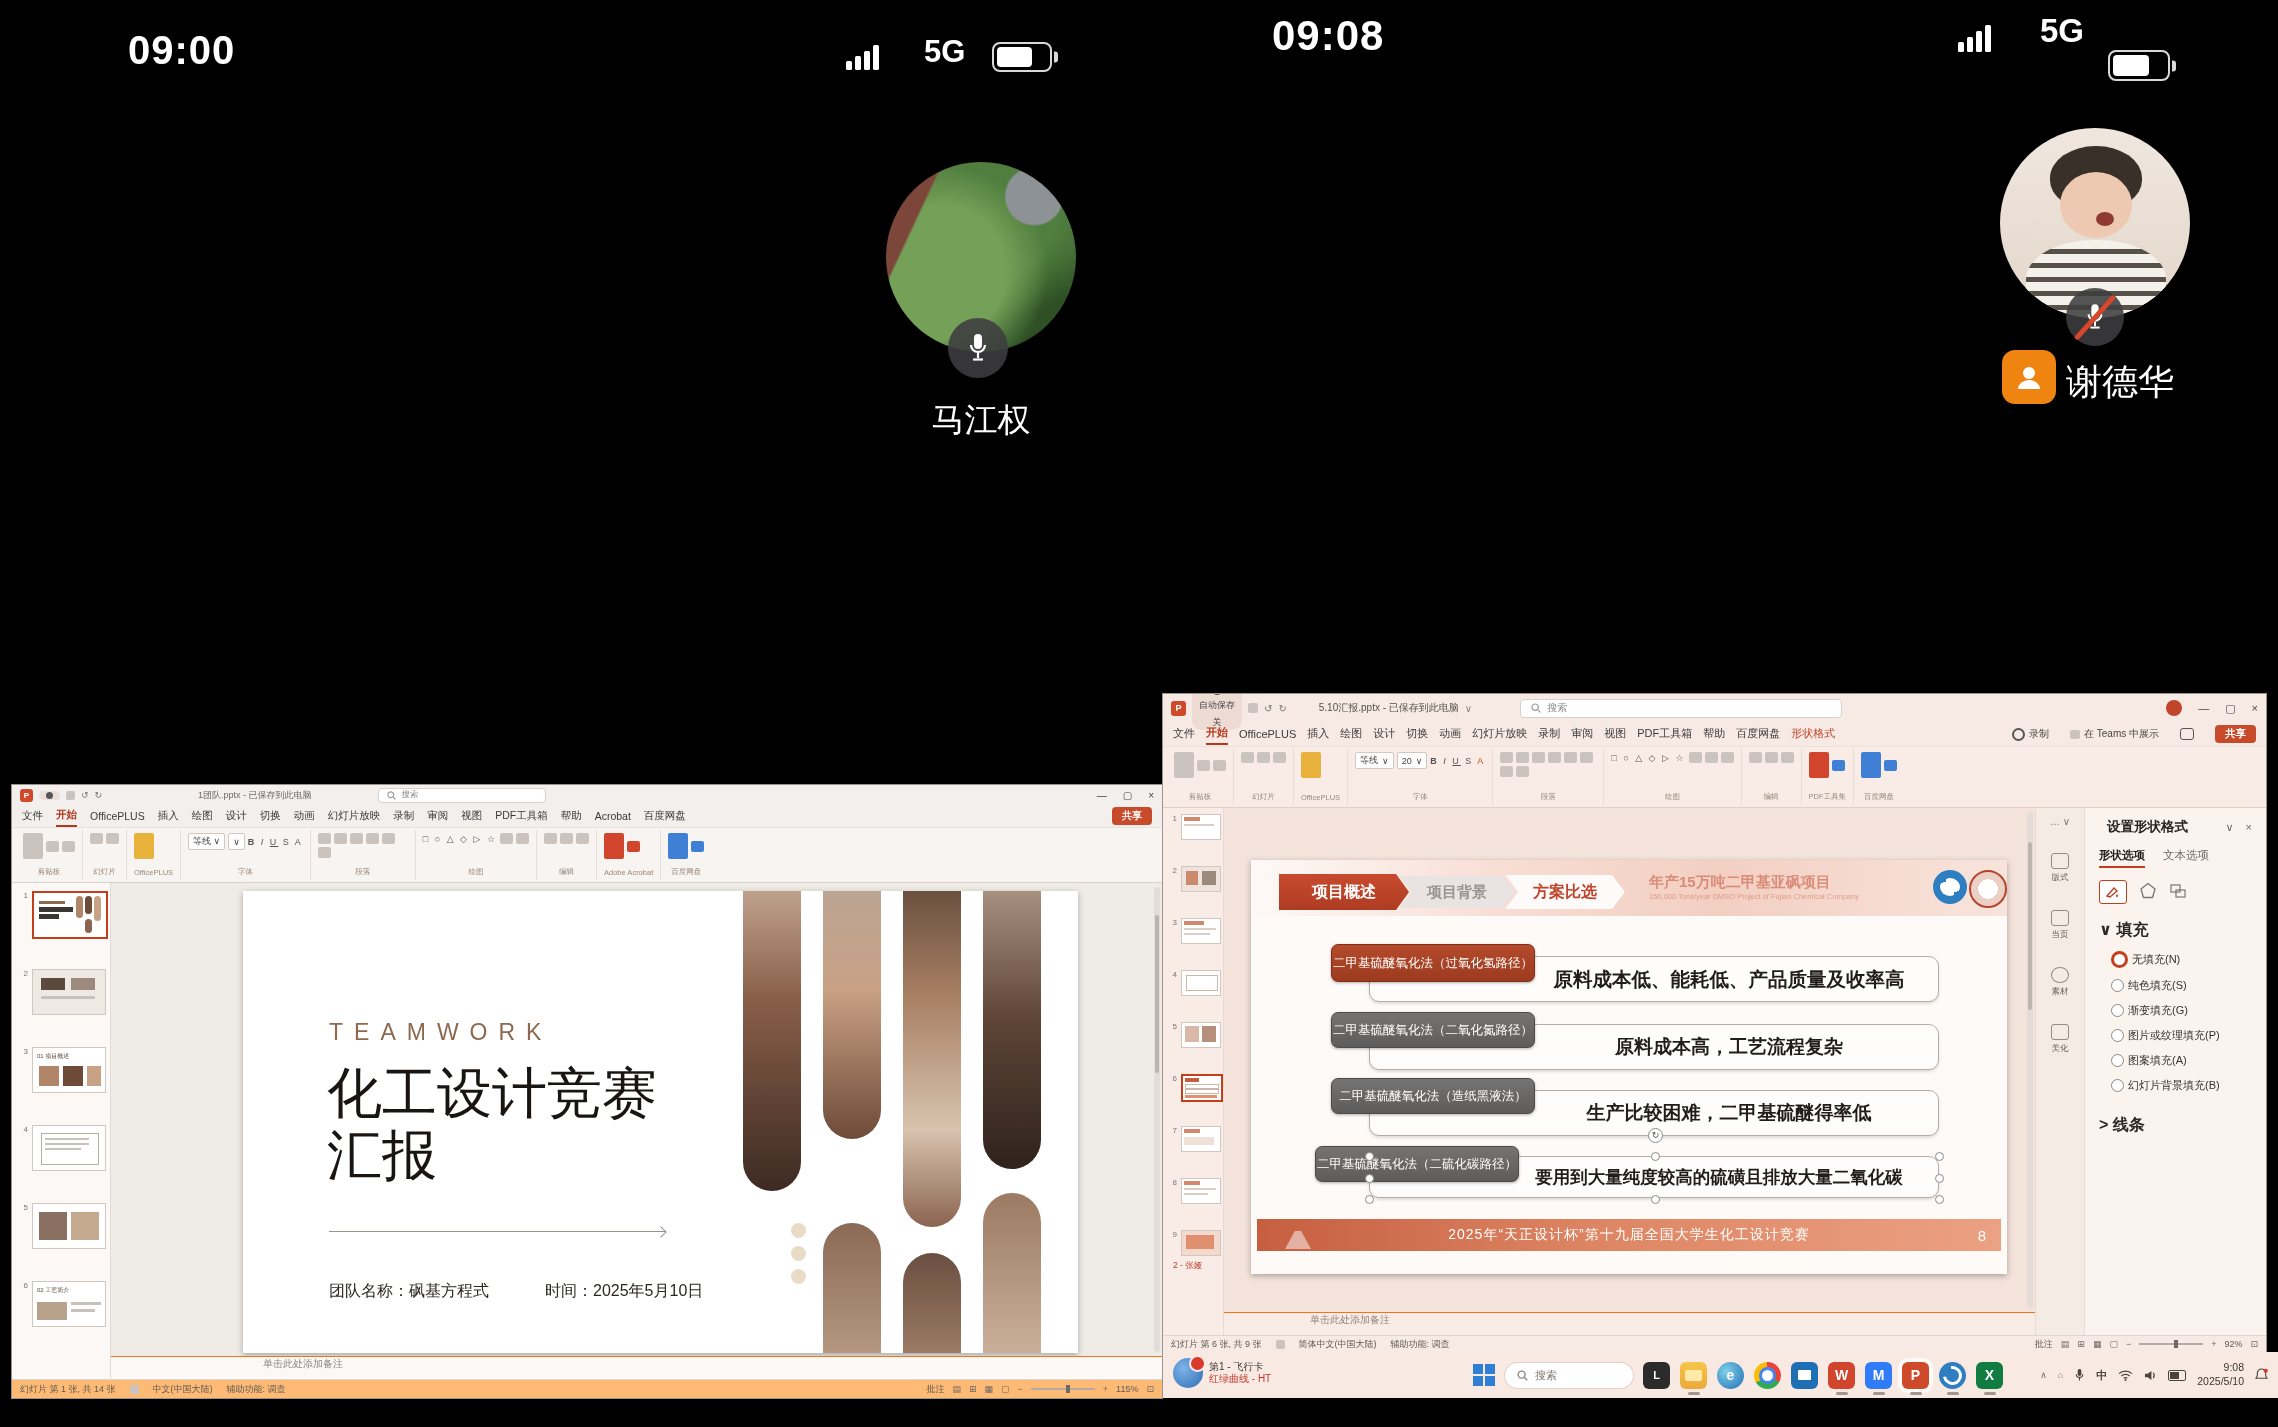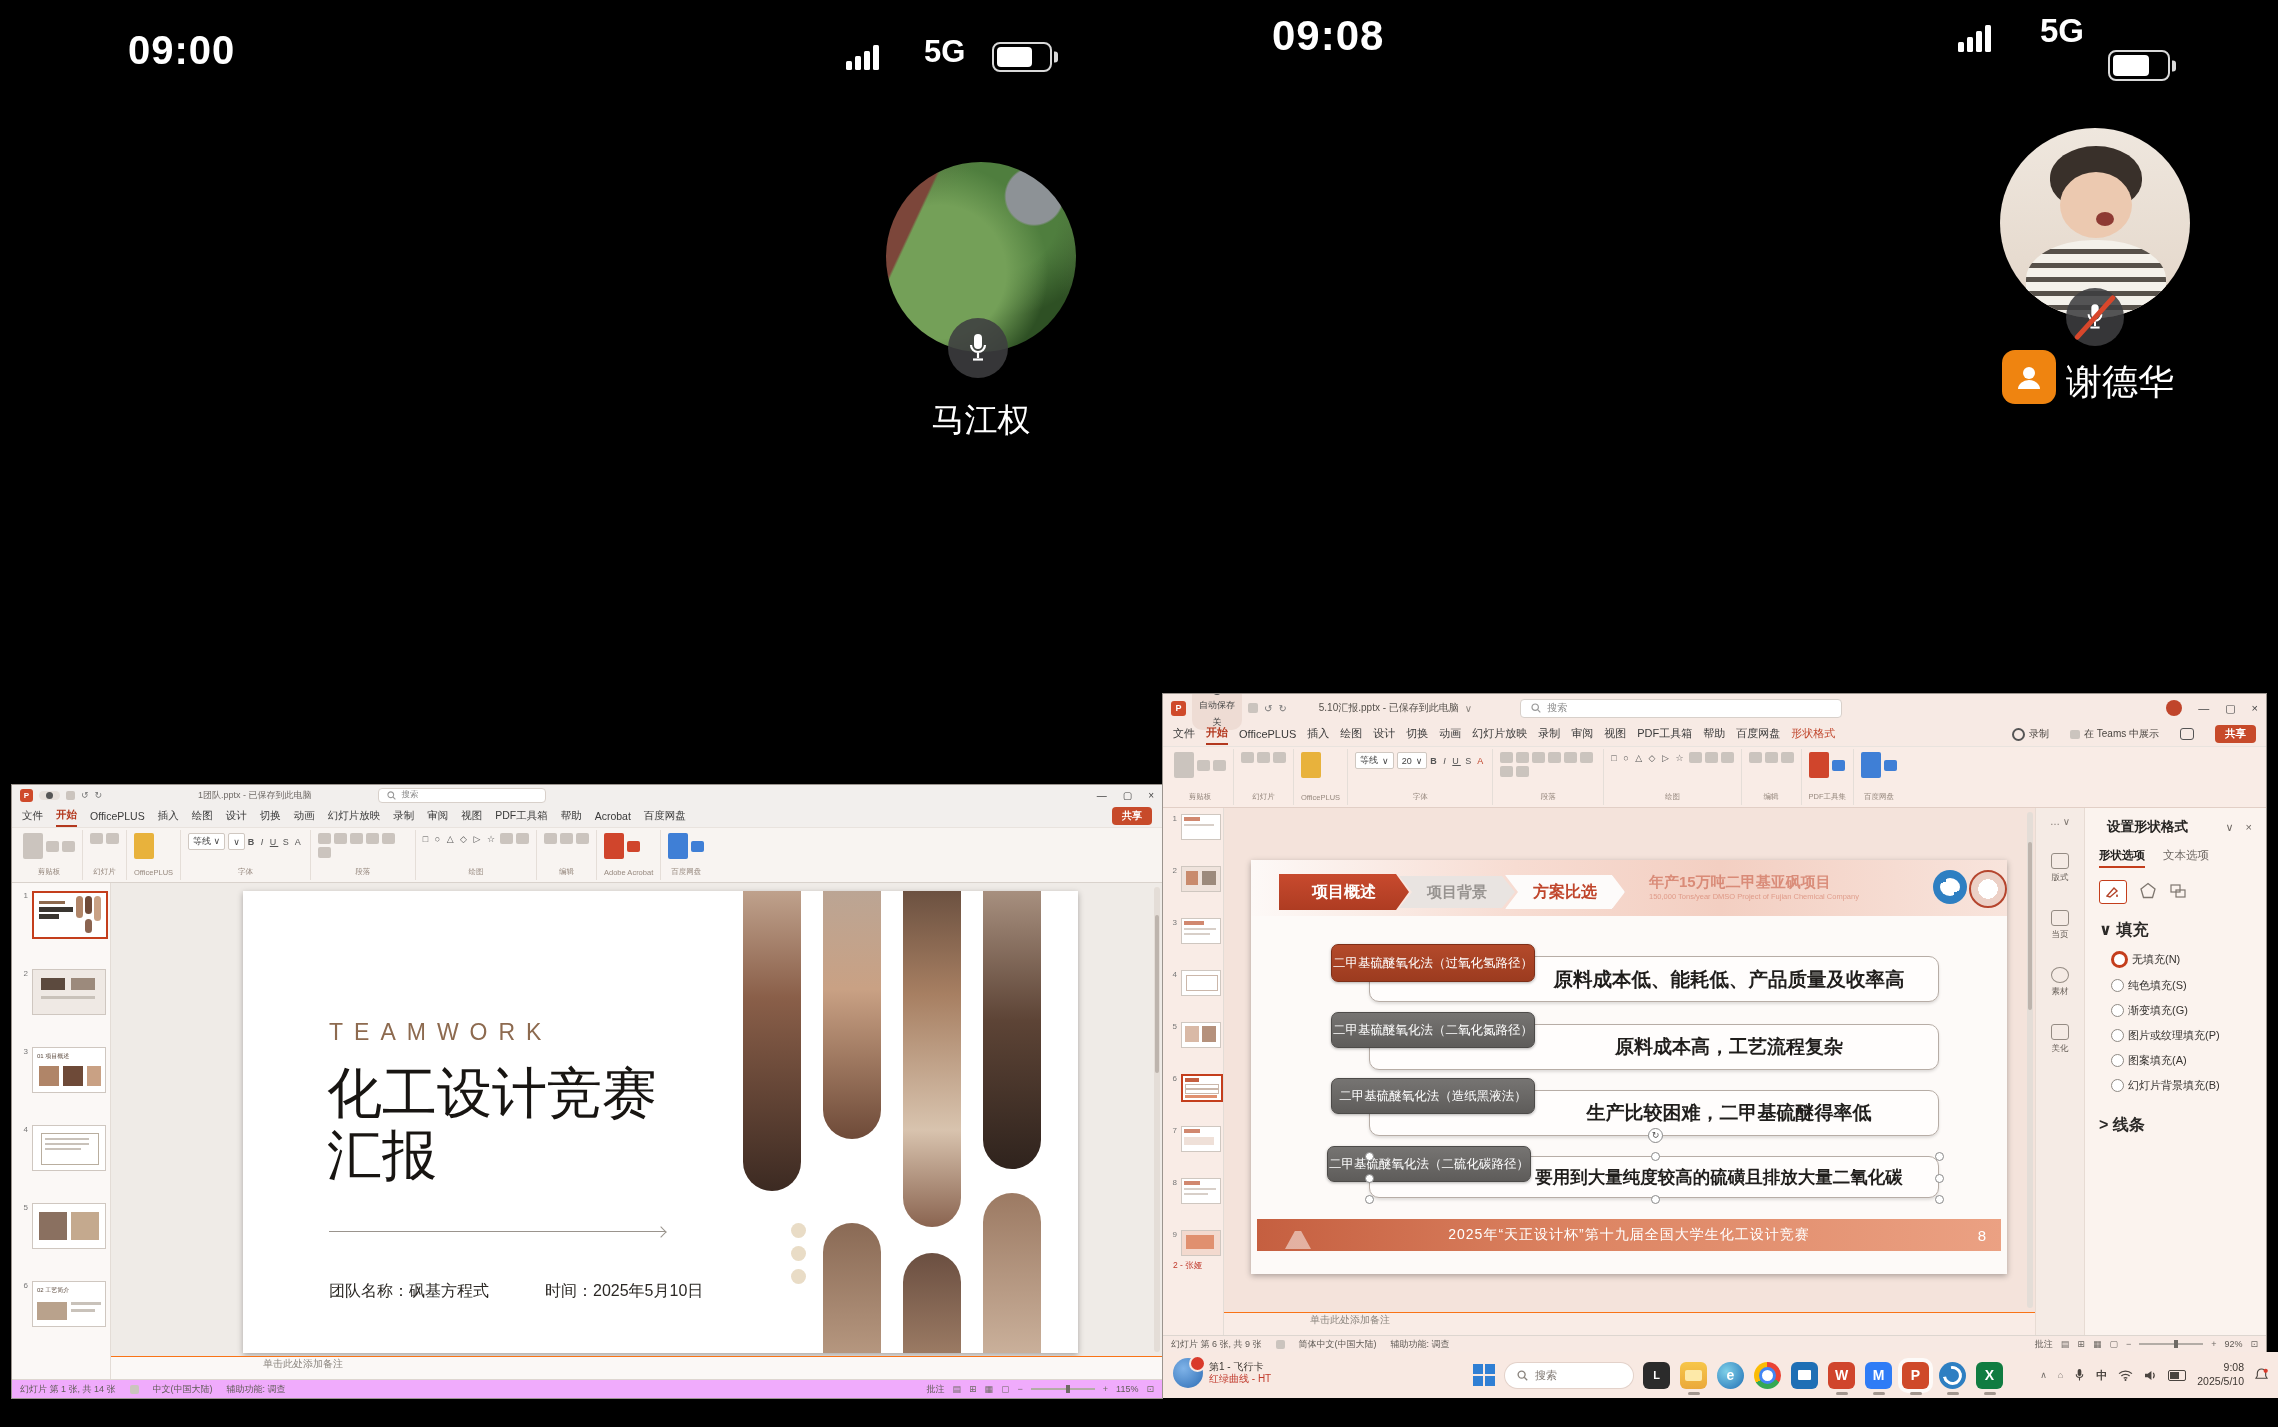--- a/index.html
+++ b/index.html
@@ -67,21 +67,21 @@
   .thumb{position:absolute;display:flex;gap:4px;align-items:flex-start;}
   .tnum{font-size:8px;color:#777;width:10px;text-align:right;flex:none;}
   .tpic{background:#fff;border:1px solid #cfc7c0;position:relative;overflow:hidden;}
   .thumb.sel .tpic{border:2px solid #c43e1c;}
   .centercol{flex:1;display:flex;flex-direction:column;min-width:0;}
   .canvas{flex:1;position:relative;background:#efebe7;overflow:hidden;}
   .warm .canvas{background:#f4e3db;}
   .slide{position:absolute;background:#fff;box-shadow:0 2px 6px rgba(0,0,0,.3);overflow:hidden;}
   .notes{background:#fbf8f6;border-top:1px solid #f97316;font-size:10px;color:#8d8780;display:flex;flex:none;}
   .warm .notes{background:#f9ece6;}
-  .sbar{background:#f0abfc;border-top:1px solid #ddd6d0;display:flex;align-items:center;font-size:9px;color:#5f5a55;
+  .sbar{background:#fdba74;border-top:1px solid #ddd6d0;display:flex;align-items:center;font-size:9px;color:#5f5a55;
         padding:0 8px;gap:14px;flex:none;}
   .warm .sbar{background:#f7e9e3;}
   .sbar .rt{margin-left:auto;display:flex;align-items:center;gap:8px;}
   .zl{width:64px;height:2px;background:#b3aca6;position:relative;}
   .zl i{position:absolute;left:55%;top:-3px;width:4px;height:8px;background:#6f6a65;}
   .vico{font-size:9px;color:#6f6a65;}
   .scrollv{position:absolute;top:4px;bottom:4px;width:6px;background:#e4ddd7;border-radius:3px;}
   .scrollv i{position:absolute;left:1px;right:1px;top:6%;height:34%;background:#bdb4ad;border-radius:3px;}
   
   .kicker{color:#8d6a4f;letter-spacing:11px;font-size:23px;}
@@ -662,21 +662,21 @@
             <div class="cmpbox" style="left:118px;top:96px;width:570px;height:46px;font-size:19.5px;padding-left:150px;box-sizing:border-box;">原料成本低、能耗低、产品质量及收率高</div>
             <div class="cmplab labacc" style="left:80px;top:84px;width:186px;height:36px;">二甲基硫醚氧化法（过氧化氢路径）</div>
 
             <div class="cmpbox" style="left:118px;top:164px;width:570px;height:46px;font-size:19px;padding-left:150px;box-sizing:border-box;">原料成本高，工艺流程复杂</div>
             <div class="cmplab labgray" style="left:80px;top:152px;width:186px;height:34px;">二甲基硫醚氧化法（二氧化氮路径）</div>
 
             <div class="cmpbox" style="left:118px;top:230px;width:570px;height:46px;font-size:19px;padding-left:150px;box-sizing:border-box;">生产比较困难，二甲基硫醚得率低</div>
             <div class="cmplab labgray" style="left:80px;top:218px;width:186px;height:34px;">二甲基硫醚氧化法（造纸黑液法）</div>
 
             <div class="cmpbox" style="left:118px;top:296px;width:570px;height:42px;font-size:17.5px;padding-left:130px;box-sizing:border-box;">要用到大量纯度较高的硫磺且排放大量二氧化碳</div>
-            <div class="cmplab labgray" style="left:76px;top:286px;width:186px;height:34px;">二甲基硫醚氧化法（二硫化碳路径）</div>
+            <div class="cmplab labgray" style="left:64px;top:286px;width:186px;height:34px;">二甲基硫醚氧化法（二硫化碳路径）</div>
             <div class="rot" style="left:397px;top:268px;">↻</div>
             <span class="hdl" style="left:114px;top:292px;"></span>
             <span class="hdl" style="left:400px;top:292px;"></span>
             <span class="hdl" style="left:684px;top:292px;"></span>
             <span class="hdl" style="left:114px;top:314px;"></span>
             <span class="hdl" style="left:684px;top:314px;"></span>
             <span class="hdl" style="left:114px;top:335px;"></span>
             <span class="hdl" style="left:400px;top:335px;"></span>
             <span class="hdl" style="left:684px;top:335px;"></span>
 

